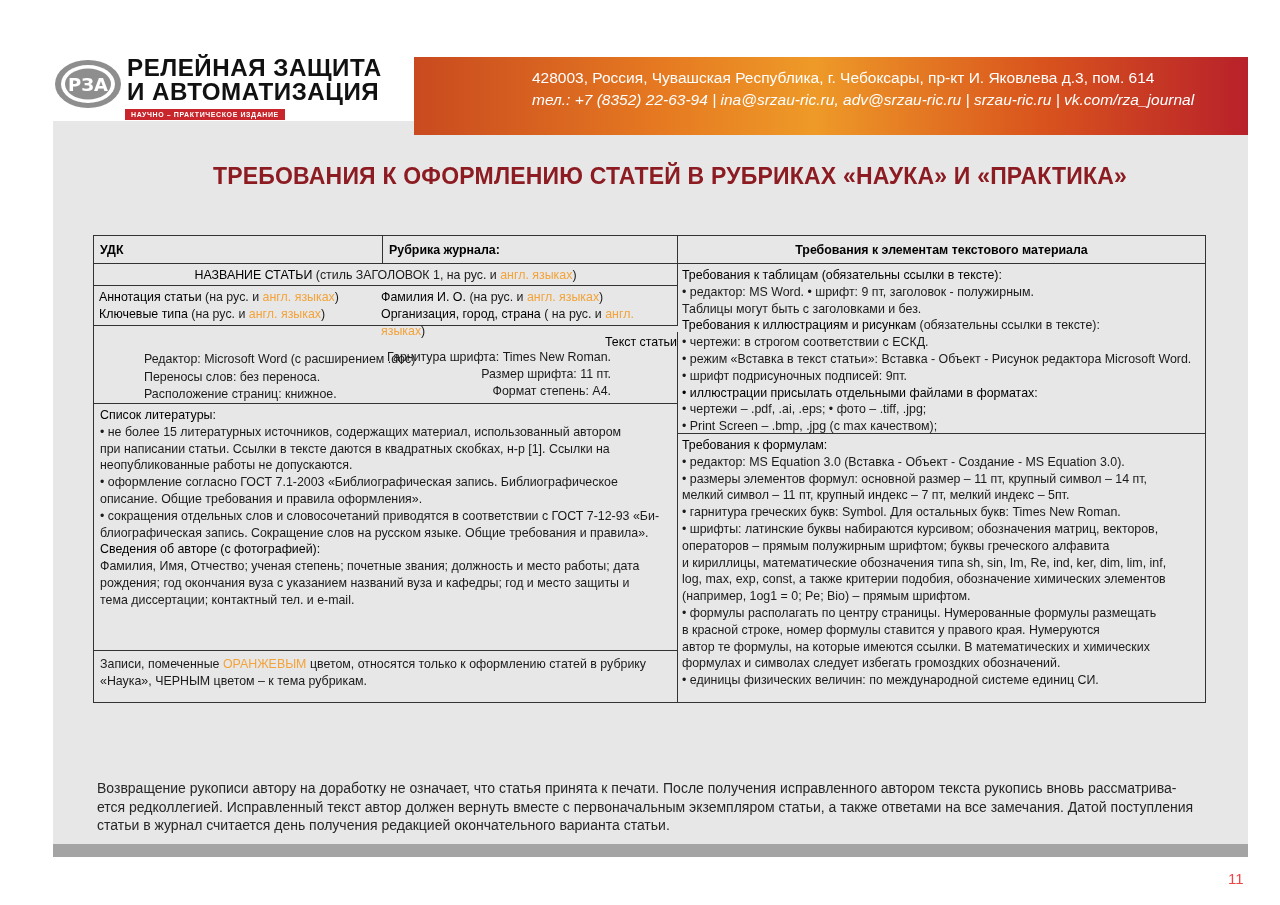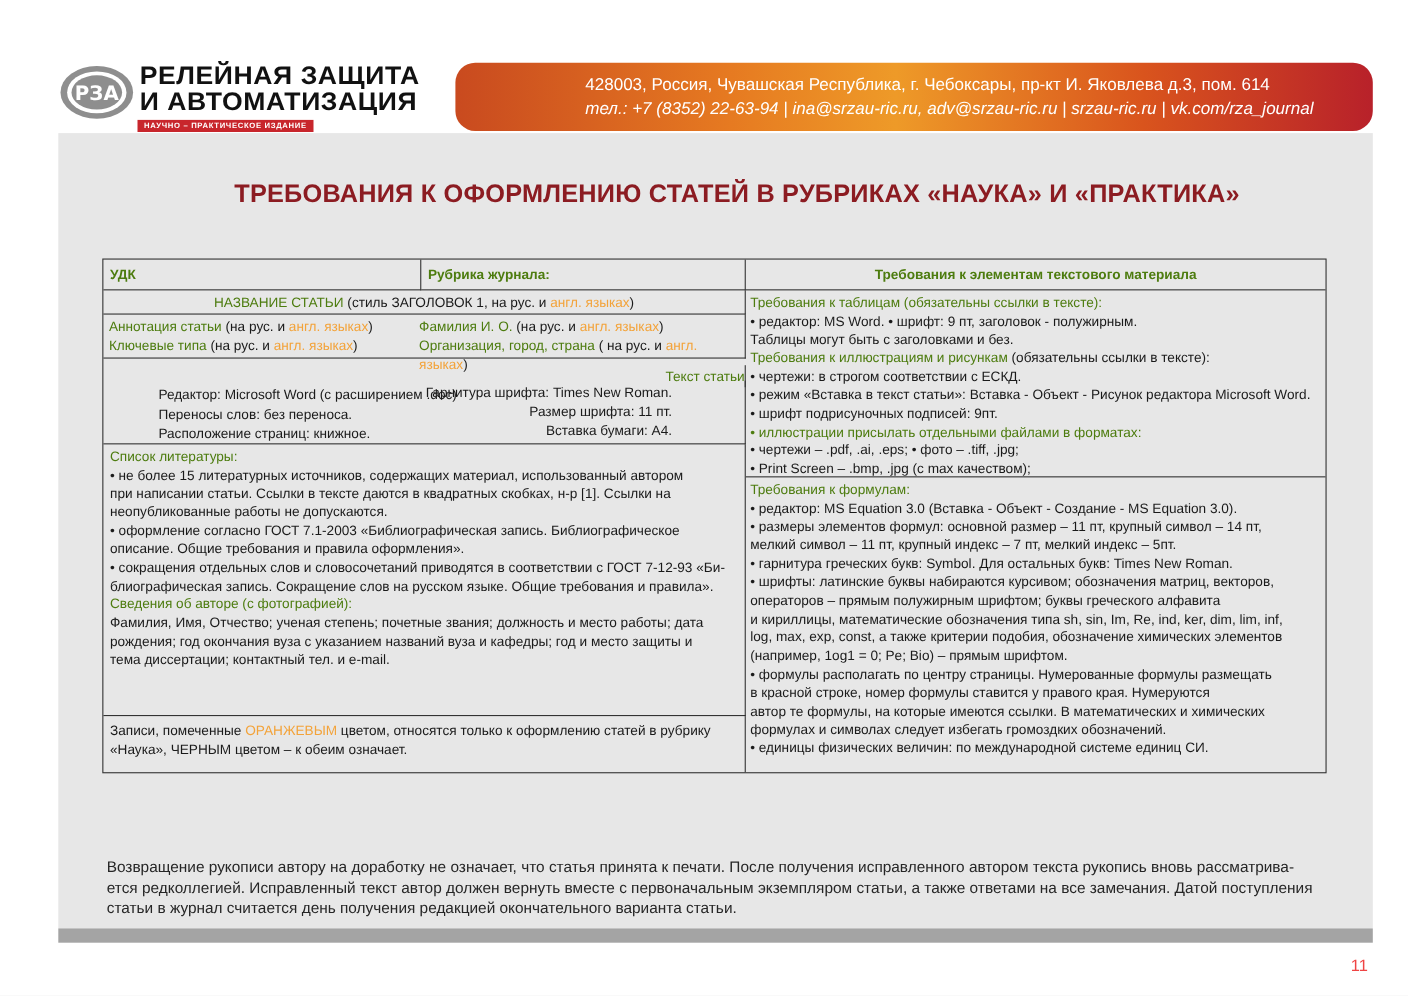--- a/index.html
+++ b/index.html
@@ -9,32 +9,32 @@
   .page-bg { position: absolute; left: 53px; top: 121px; width: 1195px; height: 723px; background: #e7e7e7; }
   .bottom-bar { position: absolute; left: 53px; top: 844px; width: 1195px; height: 13px; background: #a4a4a4; }
   .page-number { position: absolute; left: 1228px; top: 870px; font-size: 15px; color: #ef4444; }
 
   
   .logo { position: absolute; left: 53px; top: 56px; width: 355px; height: 66px; }
   .logo-mark { position: absolute; left: 0; top: 2px; width: 70px; height: 52px; }
   .logo-title { position: absolute; left: 74px; top: 0; font-weight: bold; font-size: 23px; line-height: 24px; letter-spacing: 0.5px; color: #111; text-transform: uppercase; transform: scaleX(1.05); transform-origin: left top; }
   .logo-sub { position: absolute; left: 72px; top: 53px; height: 11px; padding: 0 6px; background: #c8262c; color: #fff; font-size: 7px; font-weight: bold; line-height: 11px; letter-spacing: 0.6px; }
 
-  .contact-banner { position: absolute; left: 414px; top: 57px; width: 834px; height: 62px;
-    background: linear-gradient(90deg, #c94a1f 0%, #e67a21 30%, #ee9a28 48%, #d9541d 75%, #b8212a 100%); color: #fff; border-radius: 18px; }
+  .contact-banner { position: absolute; left: 414px; top: 57px; width: 834px; height: 78px;
+    background: linear-gradient(90deg, #c94a1f 0%, #e67a21 30%, #ee9a28 48%, #d9541d 75%, #b8212a 100%); color: #fff; }
   .contact-line { position: absolute; left: 118px; font-size: 15.5px; white-space: nowrap; }
   .contact-line.l1 { top: 12px; }
   .contact-line.l2 { top: 34px; font-style: italic; }
 
   .doc-title { position: absolute; left: 0; width: 1340px; top: 163px; text-align: center; color: #8c1c22; font-size: 23px; font-weight: bold; letter-spacing: 0.2px; }
 
   
   .table { position: absolute; left: 93px; top: 235px; width: 1113px; height: 468px; border: 1.5px solid #333; font-size: 12.4px; line-height: 16.8px; }
   .cell { position: absolute; border-color: #333; border-style: solid; border-width: 0; }
-  .red { color: #4d7c0f; }
+  .red { color: #000000; }
   .orange { color: #f3a33a; }
   .bold { font-weight: bold; }
 
   .c-udk { left: 0; top: 0; width: 289px; height: 28px; border-right-width: 1.5px; border-bottom-width: 1.5px; padding: 6px 6px; }
   .c-rubric { left: 289px; top: 0; width: 295px; height: 28px; border-bottom-width: 1.5px; border-right-width: 1.5px; padding: 6px 6px; }
   .c-req-head { left: 584px; top: 0; width: 527px; height: 28px; border-bottom-width: 1.5px; padding: 6px 6px; text-align: center; }
 
   .c-name { left: 0; top: 28px; width: 584px; height: 22px; border-bottom-width: 1px; border-right-width: 1.5px; text-align: center; padding-top: 3px; }
   .c-annot { left: 0; top: 50px; width: 584px; height: 40px; border-bottom-width: 1.5px; border-right-width: 1.5px; padding: 3px 5px; }
   .c-annot .col { position: absolute; top: 3px; }
@@ -105,42 +105,42 @@
 
   <div class="cell c-format">
     <div class="col left">
       <div>Редактор: Microsoft Word (с расширением .doc)</div>
       <div>Переносы слов: без переноса.</div>
       <div>Расположение страниц: книжное.</div>
     </div>
     <div class="col right">
       <div>Гарнитура шрифта: Times New Roman.</div>
       <div>Размер шрифта: 11 пт.</div>
-      <div>Вставка бумаги: А4.</div>
+      <div>Формат степень: А4.</div>
     </div>
   </div>
 
   <div class="cell c-lit">
     <div class="red">Список литературы:</div>
     <div>• не более 15 литературных источников, содержащих материал, использованный автором</div>
     <div>при написании статьи. Ссылки в тексте даются в квадратных скобках, н-р [1]. Ссылки на</div>
     <div>неопубликованные работы не допускаются.</div>
     <div>• оформление согласно ГОСТ 7.1-2003 «Библиографическая запись. Библиографическое</div>
     <div>описание. Общие требования и правила оформления».</div>
     <div>• сокращения отдельных слов и словосочетаний приводятся в соответствии с ГОСТ 7-12-93 «Би-</div>
     <div>блиографическая запись. Сокращение слов на русском языке. Общие требования и правила».</div>
     <div class="red">Сведения об авторе (с фотографией):</div>
     <div>Фамилия, Имя, Отчество; ученая степень; почетные звания; должность и место работы; дата</div>
     <div>рождения; год окончания вуза с указанием названий вуза и кафедры; год и место защиты и</div>
     <div>тема диссертации; контактный тел. и e-mail.</div>
   </div>
 
   <div class="cell c-note">
     <div><span>Записи, помеченные </span><span class="orange">ОРАНЖЕВЫМ</span><span> цветом, относятся только к оформлению статей в рубрику</span></div>
-    <div>«Наука», ЧЕРНЫМ цветом  – к обеим означает.</div>
+    <div>«Наука», ЧЕРНЫМ цветом  – к тема рубрикам.</div>
   </div>
 
   <div class="cell c-right-top">
     <div class="red">Требования к таблицам (обязательны ссылки в тексте):</div>
     <div>• редактор: MS Word. • шрифт: 9 пт, заголовок - полужирным.</div>
     <div>Таблицы могут быть с заголовками и без.</div>
     <div><span class="red">Требования к иллюстрациям и рисункам</span><span> (обязательны ссылки в тексте):</span></div>
     <div>•  чертежи: в строгом соответствии с ЕСКД.</div>
     <div>• режим «Вставка в текст статьи»: Вставка - Объект - Рисунок редактора Microsoft Word.</div>
     <div>•  шрифт подрисуночных подписей: 9пт.</div>

